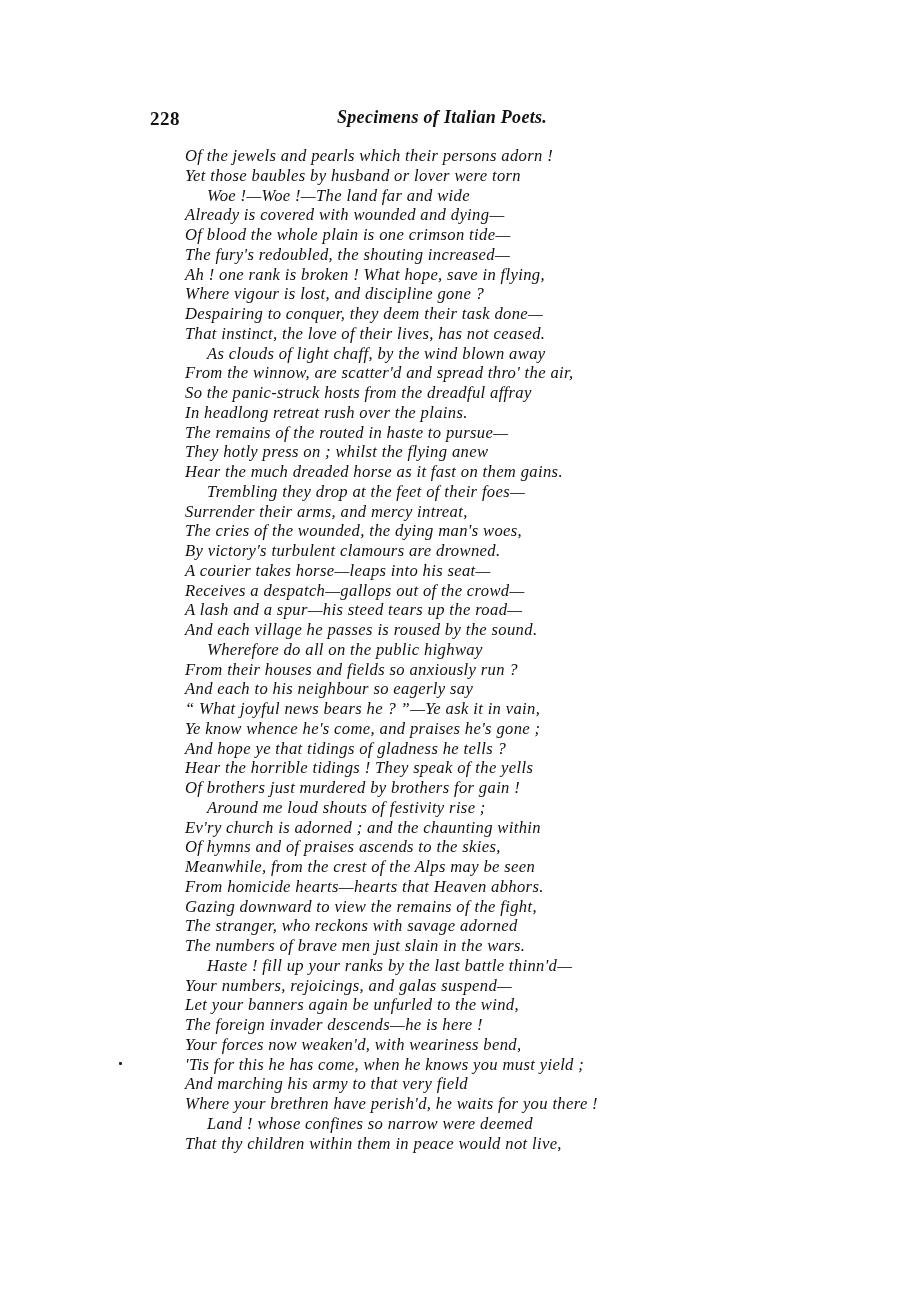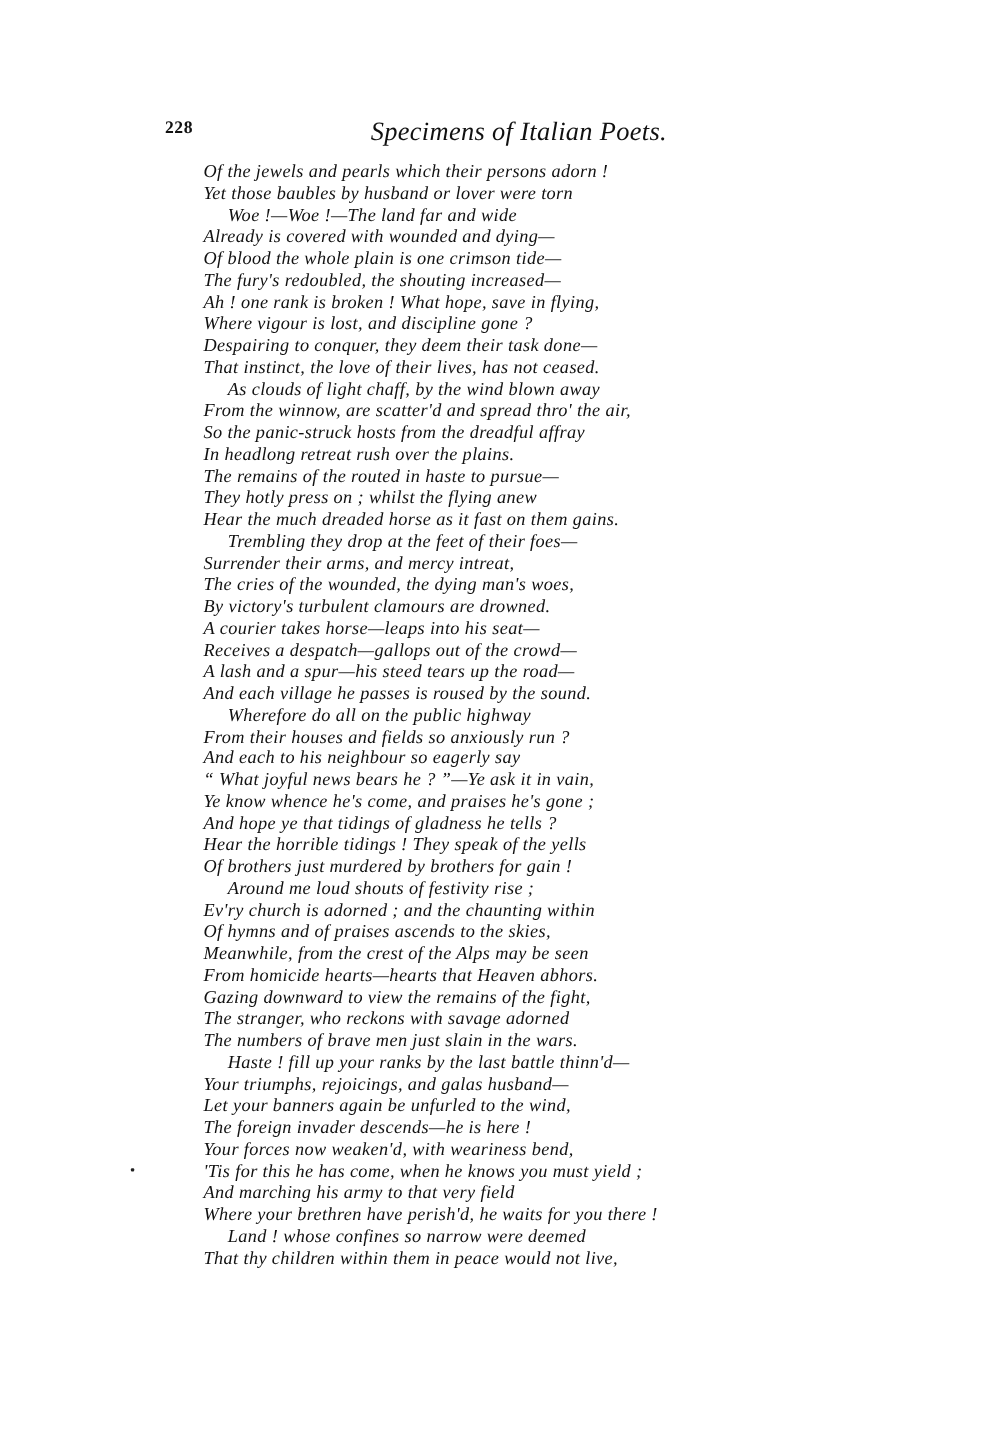--- a/index.html
+++ b/index.html
@@ -20,31 +20,31 @@
       left: 0;
       top: 0;
       width: 911px;
       height: 1305px;
       background: #ffffff;
     }
     .page-number {
       position: absolute;
       left: 150px;
       top: 108px;
-      font-size: 16px;
+      font-size: 19px;
       font-weight: bold;
       letter-spacing: 0.5px;
     }
     .running-head {
       position: absolute;
       left: 337px;
       top: 107px;
-      font-size: 24px;
+      font-size: 18px;
       font-style: italic;
-      font-weight: normal;
+      font-weight: bold;
       letter-spacing: 0.3px;
     }
     .poem {
       position: absolute;
       left: 185px;
       top: 146px;
       width: 560px;
     }
     .line {
       height: 19.75px;
@@ -110,21 +110,21 @@
       <div class="line">Of brothers just murdered by brothers for gain !</div>
       <div class="line indent">Around me loud shouts of festivity rise ;</div>
       <div class="line">Ev'ry church is adorned ;  and the chaunting within</div>
       <div class="line">Of hymns and of praises ascends to the skies,</div>
       <div class="line">Meanwhile, from the crest of the Alps may be seen</div>
       <div class="line">From homicide hearts—hearts that Heaven abhors.</div>
       <div class="line">Gazing downward to view the remains of the fight,</div>
       <div class="line">The stranger, who reckons with savage adorned</div>
       <div class="line">The numbers of brave men just slain in the wars.</div>
       <div class="line indent">Haste !  fill up your ranks by the last battle thinn'd—</div>
-      <div class="line">Your triumphs, rejoicings, and galas husband—</div>
+      <div class="line">Your numbers, rejoicings, and galas suspend—</div>
       <div class="line">Let your banners again be unfurled to the wind,</div>
       <div class="line">The foreign invader descends—he is here !</div>
       <div class="line">Your forces now weaken'd, with weariness bend,</div>
       <div class="line">'Tis for this he has come, when he knows you must yield ;</div>
       <div class="line">And marching his army to that very field</div>
       <div class="line">Where your brethren have perish'd, he waits for you there !</div>
       <div class="line indent">Land !  whose confines so narrow were deemed</div>
       <div class="line">That thy children within them in peace would not live,</div>
     </div>
 </div>

